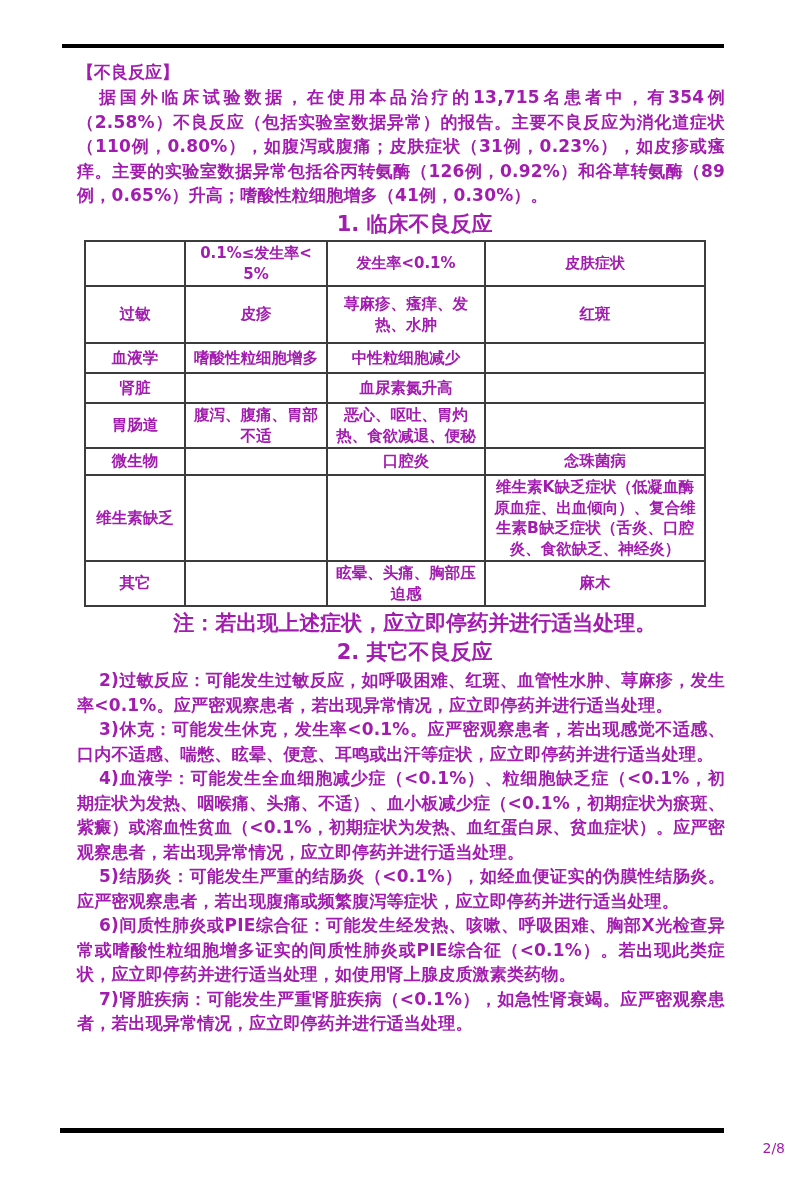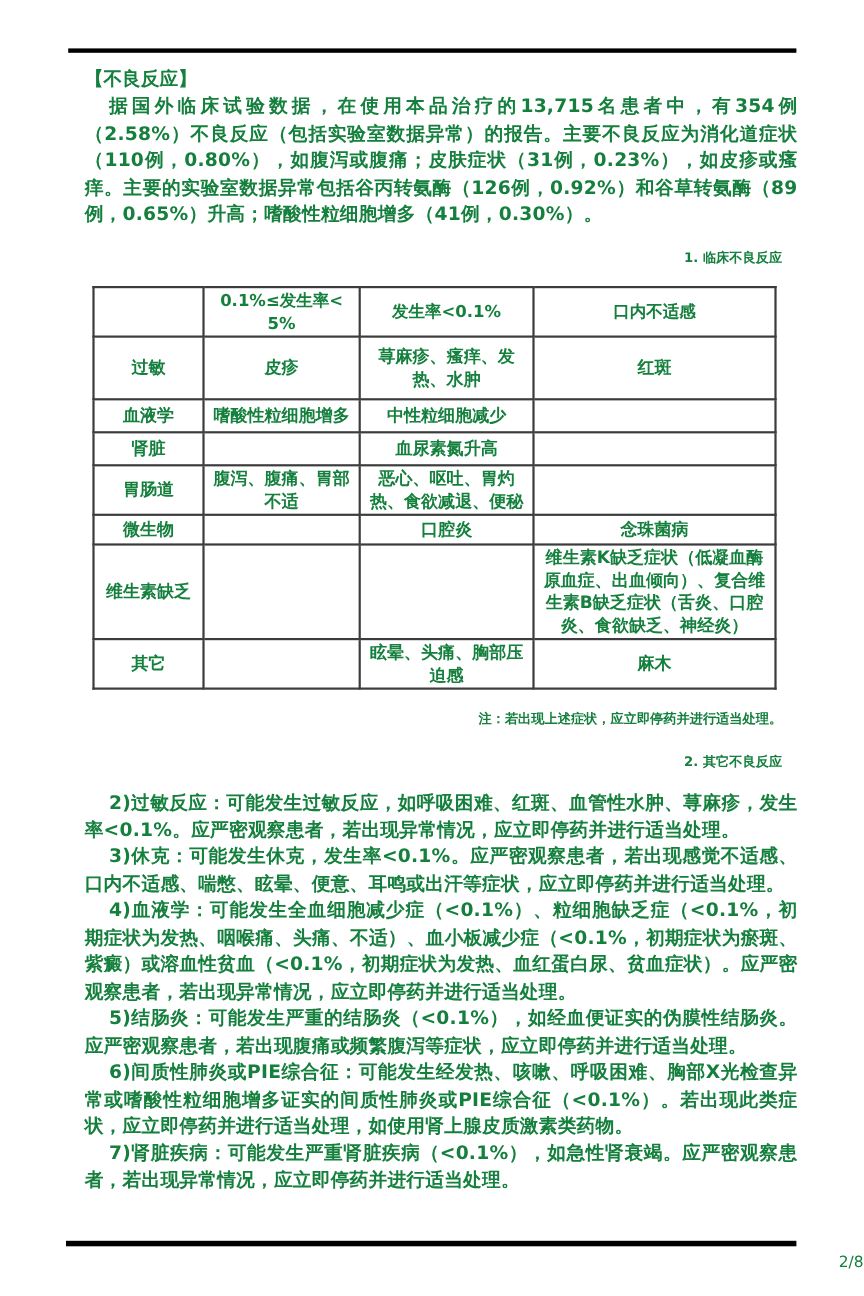--- a/index.html
+++ b/index.html
@@ -7,21 +7,21 @@
     padding: 0;
     background: #ffffff;
   }
   .page {
     position: relative;
     width: 785px;
     height: 1178px;
     background: #ffffff;
     font-family: "DejaVu Sans", sans-serif;
     font-weight: bold;
-    color: #15803d;
+    color: #a21caf;
     overflow: hidden;
   }
   .top-rule {
     position: absolute;
     left: 62px;
     top: 44px;
     width: 662px;
     height: 4px;
     background: #000000;
   }
@@ -38,25 +38,25 @@
   }
   .para {
     font-size: 17px;
     line-height: 24.5px;
     margin: 0;
     text-align: justify;
     letter-spacing: 0.2px;
   }
   .indent { text-indent: 1.3em; }
   .subhead {
-    font-size: 12px;
+    font-size: 21px;
     line-height: 24.5px;
-    margin: 14px;
+    margin: 4px;
     text-indent: 1.3em;
-    text-align: right;
+    text-align: center;
   }
   table.ar-table {
     border-collapse: collapse;
     table-layout: fixed;
     width: 620px;
     margin: 2px 0 2px 7px;
     font-size: 15.5px;
   }
   table.ar-table th, table.ar-table td {
     border: 2px solid #3c3c3c;
@@ -113,21 +113,21 @@
         <col style="width:100px">
         <col style="width:142px">
         <col style="width:158px">
         <col style="width:220px">
       </colgroup>
       <thead>
         <tr class="rh-hdr">
           <th></th>
           <th>0.1%≤发生率&lt;5%</th>
           <th>发生率&lt;0.1%</th>
-          <th>口内不适感</th>
+          <th>皮肤症状</th>
         </tr>
       </thead>
       <tbody>
         <tr class="rh-r0">
           <td>过敏</td>
           <td>皮疹</td>
           <td>荨麻疹、瘙痒、发热、水肿</td>
           <td>红斑</td>
         </tr>
         <tr class="rh-r1">

